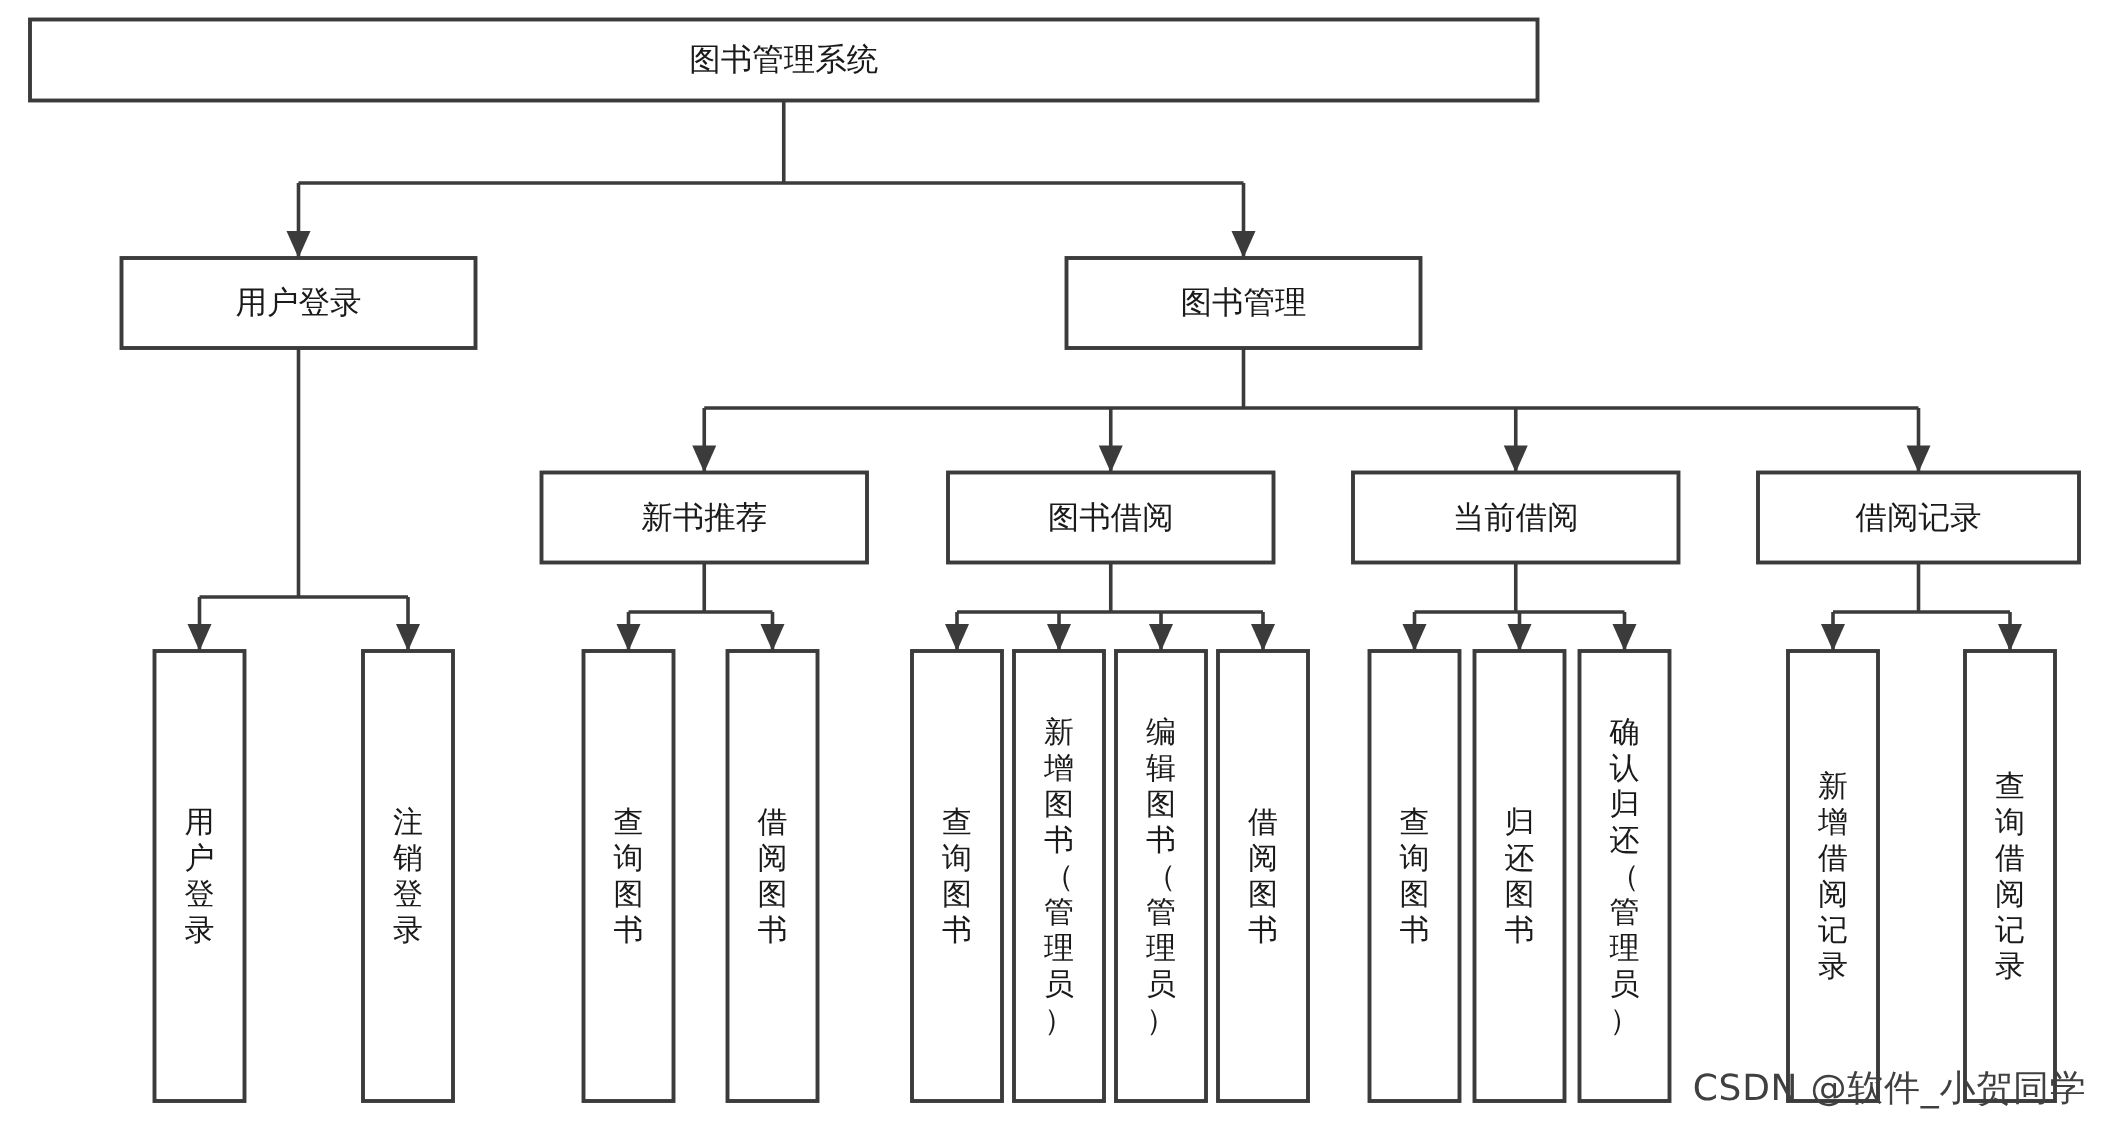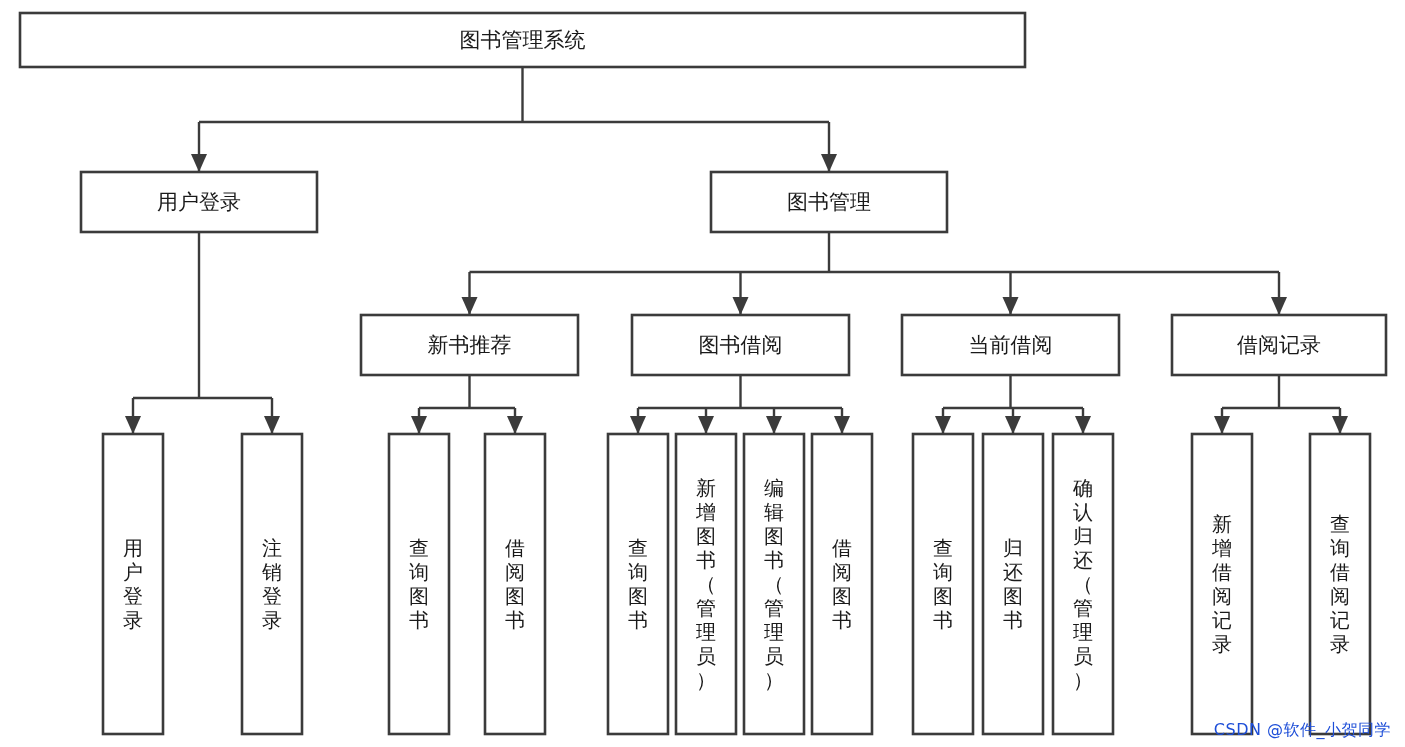--- a/index.html
+++ b/index.html
@@ -54,22 +54,22 @@
     font-family: "DejaVu Sans", "Liberation Sans", sans-serif;
     font-size: 20px;
     fill: #1a1a1a;
     text-anchor: middle;
   }
   .watermark {
     position: absolute;
     right: 14px;
     bottom: 6px;
     font-family: "DejaVu Sans", "Liberation Sans", sans-serif;
-    font-size: 16px;
-    color: #1d4ed8;
+    font-size: 24px;
+    color: #404040;
     white-space: nowrap;
     letter-spacing: 0.5px;
     user-select: none;
   }
 </style>
 </head>
 <body>
 
 <div id="diagram-root">
   <svg class="diagram-canvas" viewBox="0 0 1405 747" preserveAspectRatio="none">

